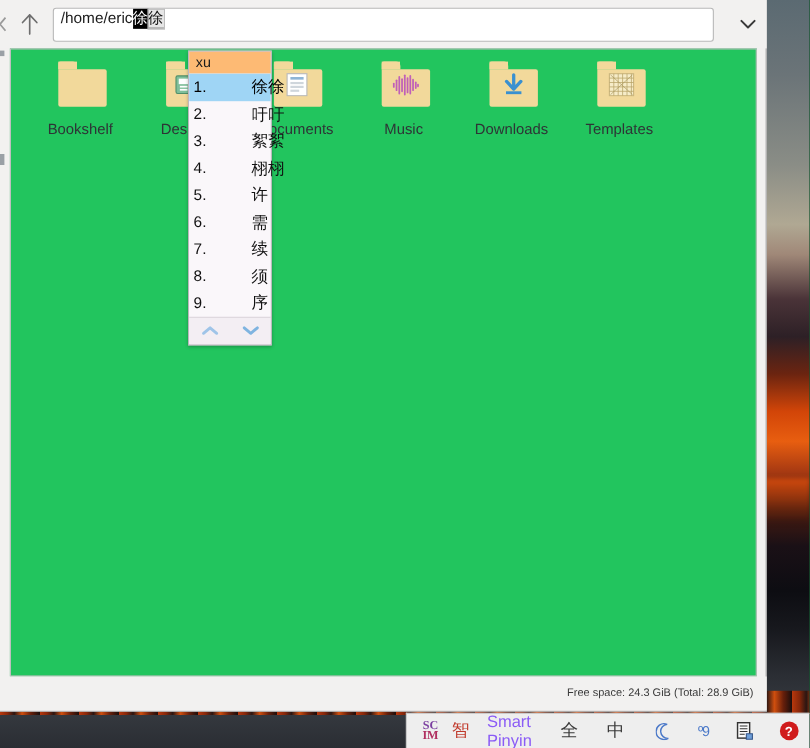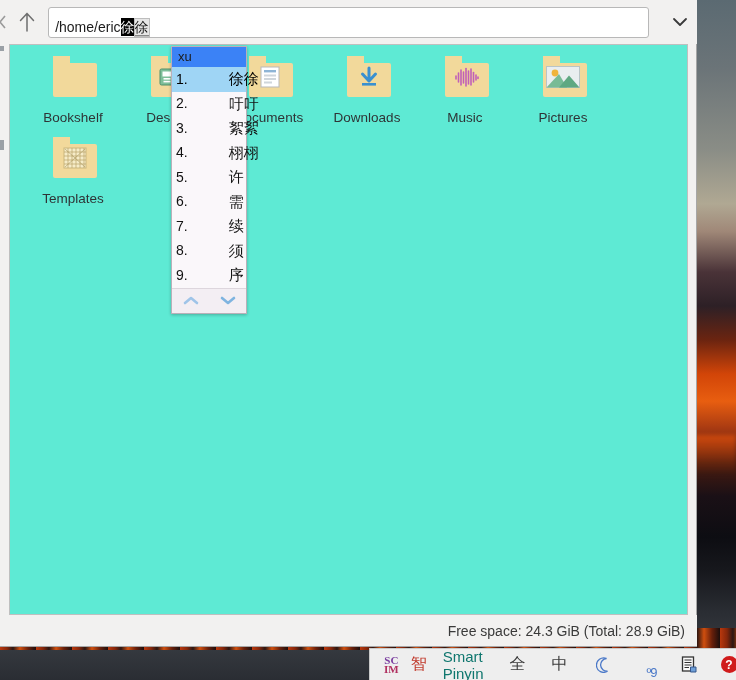--- a/index.html
+++ b/index.html
@@ -68,21 +68,21 @@
   }
   #nav-up{
     width:34px;height:34px;margin-left:2px;
     display:flex;align-items:center;justify-content:center;
     color:#6e6e6e;
   }
   #path-entry{
     flex:0 0 auto;width:601px;height:31px;margin-left:5px;
     background:#ffffff;border:1px solid #b8b8b8;border-radius:3px;
     box-sizing:border-box;
-    display:flex;align-items:flex-end;
+    display:flex;align-items:flex-start;
     padding:0 6px;
     position:relative;
   }
   #path-text{
     font-size:14px;color:#1b1b1b;white-space:pre;
     font-family:"Liberation Sans","DejaVu Sans",sans-serif;
   }
   .preedit{
     font-family:"DejaVu Sans",sans-serif;
     font-size:14px;
@@ -99,21 +99,21 @@
   }
   #path-dropdown{
     width:36px;height:34px;margin-left:14px;
     display:flex;align-items:center;justify-content:center;
     color:#3a3a3a;
   }
 
   
   #icon-pane{
     position:absolute;left:9px;top:44px;width:679px;height:571px;
-    background:#5eead4;border:1px solid #bfbfbf;box-sizing:border-box;
+    background:#22c55e;border:1px solid #bfbfbf;box-sizing:border-box;
     overflow:hidden;
   }
   #icon-grid{
     display:flex;flex-wrap:wrap;
     padding:6px 0 0 14px;
     align-content:flex-start;
   }
   .icon-item{
     width:98px;height:81px;
     display:flex;flex-direction:column;align-items:center;
@@ -146,35 +146,35 @@
     font-family:"Liberation Sans",sans-serif;
   }
 
   
   #statusbar{
     position:absolute;left:0;bottom:0;width:697px;height:31px;
     background:#f2f1f0;
     display:flex;align-items:center;justify-content:flex-end;
     padding-right:12px;box-sizing:border-box;
   }
-  #free-space{font-size:14px;color:#3a3a3a;}
+  #free-space{font-size:10px;color:#3a3a3a;}
 
   
   #ime-popup{
     position:absolute;left:171px;top:46px;width:76px;
     background:#f7f2f7;
     border:1px solid #b9b0b9;
     box-shadow:0 1px 3px rgba(0,0,0,.25);
     box-sizing:border-box;
     z-index:50;
     font-family:"DejaVu Sans",sans-serif;
   }
   #ime-preedit{
     padding:2px 6px 3px 6px;font-size:13px;color:#1b1b1b;
-    background:#3b82f6;
+    background:#fdba74;
     font-family:"Liberation Sans",sans-serif;
   }
   #ime-list{padding:0;margin:0;list-style:none;background:#faf7fa;}
   .cand{
     display:flex;align-items:center;
     padding:1px 5px 1px 4px;
     font-size:15px;line-height:1.5;
     color:#111111;white-space:nowrap;
   }
   .cand.selected{background:#9fd5f5;color:#000;}
@@ -201,21 +201,21 @@
     height:30px;padding:0 6px;
   }
   #scim-logo{
     font-family:"Liberation Serif",serif;
     font-weight:bold;font-size:11px;
     line-height:9px;text-align:center;
   }
   #scim-logo .sc{color:#7b3fa0;display:block;}
   #scim-logo .im{color:#b03060;display:block;}
   #scim-zhi{color:#c0392b;font-size:16px;font-family:"DejaVu Sans",sans-serif;}
-  #scim-name{color:#0f766e;font-size:15px;margin-left:4px;font-family:"Liberation Sans",sans-serif;}
+  #scim-name{color:#8b5cf6;font-size:15px;margin-left:4px;font-family:"Liberation Sans",sans-serif;}
   .scim-cjk{color:#3a3a3a;font-size:16px;font-family:"DejaVu Sans",sans-serif;}
   #scim-punct{color:#4a78c8;font-size:13px;letter-spacing:-1px;}
   #scim-help{
     width:17px;height:17px;border-radius:50%;background:#d01b1b;
     color:#fff;font-weight:bold;font-size:12px;
     display:flex;align-items:center;justify-content:center;
     font-family:"Liberation Sans",sans-serif;
   }
 
   
@@ -298,33 +298,20 @@
             <svg width="24" height="22" viewBox="0 0 24 22" aria-hidden="true">
               <rect x="2" y="1" width="18" height="20" fill="#ffffff" stroke="#b9b9b9" stroke-width="1"></rect>
               <rect x="5" y="4" width="12" height="2.4" fill="#8fb5d6"></rect>
               <rect x="5" y="8.5" width="12" height="2" fill="#cfd6dc"></rect>
               <rect x="5" y="12" width="12" height="2" fill="#cfd6dc"></rect>
               <rect x="5" y="15.5" width="8" height="2" fill="#cfd6dc"></rect>
             </svg>
           </div>
         </div>
         <div class="icon-label">Documents</div>
-      </div>
-
-      <div class="icon-item">
-        <div class="icon-glyph">
-          <div class="folder"></div>
-          <div class="folder-emb">
-            <svg width="24" height="22" viewBox="0 0 24 22" aria-hidden="true">
-              <path d="M12 2 L12 13 M12 15 L5.5 8 M12 15 L18.5 8" stroke="#3a90d0" stroke-width="3" fill="none" stroke-linecap="round" stroke-linejoin="round"></path>
-              <rect x="5" y="17" width="14" height="2.6" fill="#3a90d0"></rect>
-            </svg>
-          </div>
-        </div>
-        <div class="icon-label">Downloads</div>
       </div>
 
       <div class="icon-item">
         <div class="icon-glyph">
           <div class="folder"></div>
           <div class="folder-emb">
             <svg width="28" height="22" viewBox="0 0 28 22" aria-hidden="true">
               <g stroke="#c060b8" stroke-width="1.6" stroke-linecap="round">
                 <line x1="3" y1="10" x2="3" y2="13"></line>
                 <line x1="5.5" y1="7" x2="5.5" y2="16"></line>
@@ -339,31 +326,30 @@
               </g>
             </svg>
           </div>
         </div>
         <div class="icon-label">Music</div>
       </div>
 
       <div class="icon-item">
         <div class="icon-glyph">
           <div class="folder"></div>
-          <div class="folder-emb" style="left:10px;width:36px;">
-            <svg width="34" height="22" viewBox="0 0 34 22" aria-hidden="true">
-              <rect x="0.5" y="0.5" width="33" height="21" fill="#e9eef0" stroke="#b9c4c6" stroke-width="1"></rect>
-              <circle cx="9" cy="7" r="3.4" fill="#f0b43c"></circle>
-              <path d="M0.5 21.5 L13 8 L21 21.5 Z" fill="#78bb96"></path>
-              <path d="M13 21.5 L23 9.5 L33.5 21.5 Z" fill="#5fa882"></path>
+          <div class="folder-emb">
+            <svg width="24" height="22" viewBox="0 0 24 22" aria-hidden="true">
+              <path d="M12 2 L12 13 M12 15 L5.5 8 M12 15 L18.5 8" stroke="#3a90d0" stroke-width="3" fill="none" stroke-linecap="round" stroke-linejoin="round"></path>
+              <rect x="5" y="17" width="14" height="2.6" fill="#3a90d0"></rect>
             </svg>
           </div>
         </div>
-        <div class="icon-label">Pictures</div>
-      </div>
+        <div class="icon-label">Downloads</div>
+      </div>
+
 
 
       <div class="icon-item">
         <div class="icon-glyph">
           <div class="folder"></div>
           <div class="folder-emb">
             <svg width="26" height="22" viewBox="0 0 26 22" aria-hidden="true">
               <rect x="2" y="1" width="22" height="20" fill="#f6ecc8" stroke="#cbb77e" stroke-width="1"></rect>
               <g stroke="#b9a468" stroke-width="0.7">
                 <line x1="2" y1="5" x2="24" y2="5"></line>
@@ -463,21 +449,21 @@
     <span class="scim-cjk">全</span>
   </div>
   <div class="scim-item" style="margin-left:14px;">
     <span class="scim-cjk">中</span>
   </div>
   <div class="scim-item" style="margin-left:16px;">
     <svg width="15" height="16" viewBox="0 0 15 16" aria-hidden="true">
       <path d="M10.5 1.5 A7.2 7.2 0 1 0 11.5 14.2 A6 6 0 0 1 10.5 1.5 Z" fill="none" stroke="#4a78c8" stroke-width="1.3"></path>
     </svg>
   </div>
-  <div class="scim-item" style="margin-left:24px;align-items:flex-end;">
+  <div class="scim-item" style="margin-left:12px;">
     <span id="scim-punct">º9</span>
   </div>
   <div class="scim-item" style="margin-left:12px;">
     <svg width="16" height="17" viewBox="0 0 16 17" aria-hidden="true">
       <rect x="1.5" y="1" width="11" height="14" fill="#fafafa" stroke="#333" stroke-width="1.3"></rect>
       <g stroke="#333" stroke-width="1">
         <line x1="3.5" y1="4" x2="10.5" y2="4"></line>
         <line x1="3.5" y1="6.5" x2="10.5" y2="6.5"></line>
         <line x1="3.5" y1="9" x2="10.5" y2="9"></line>
         <line x1="3.5" y1="11.5" x2="8" y2="11.5"></line>

